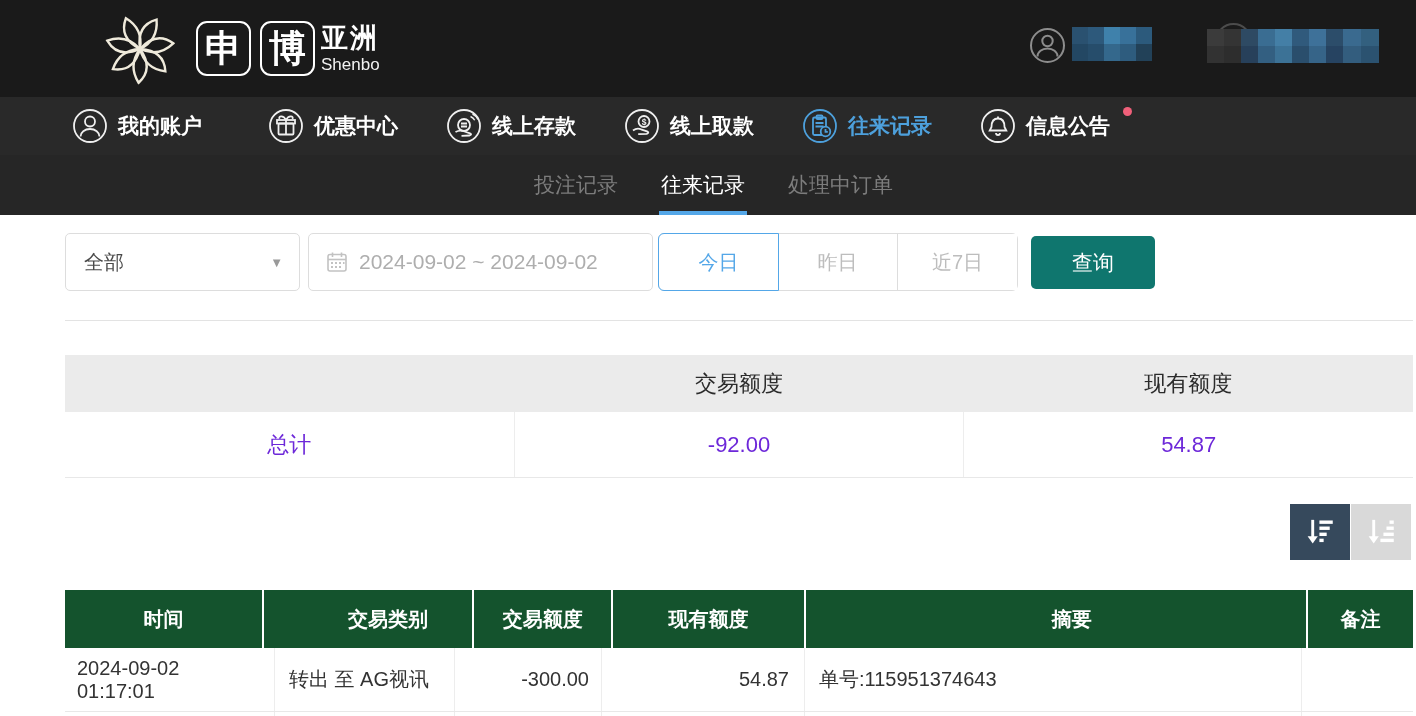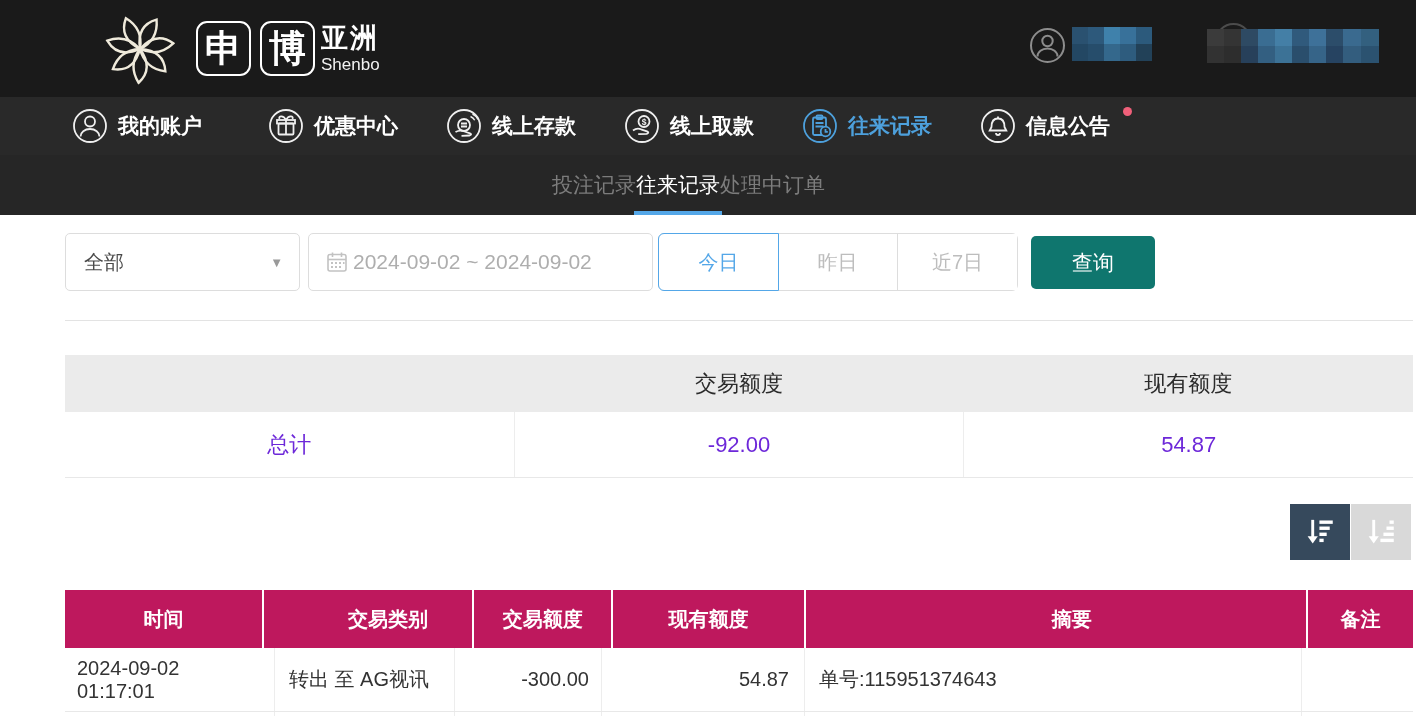--- a/index.html
+++ b/index.html
@@ -27,31 +27,31 @@
   
   .mainnav { position:absolute; left:0; top:97px; width:1416px; height:58px; background:#292929;
              display:flex; align-items:center; padding-left:72px; gap:48px; }
   .nav-item { display:flex; align-items:center; gap:10px; color:#fff; font-size:21px; font-weight:600; position:relative; cursor:pointer; }
   .nav-item:first-child { margin-right:18px; }
   .nav-item.active { color:#4da0dc; }
   .nav-dot { position:absolute; right:-22px; top:-1px; width:9px; height:9px; border-radius:50%; background:#f0607a; }
 
   
   .subnav { position:absolute; left:0; top:155px; width:1416px; height:60px; background:#262626; }
-  .subnav-tabs { position:absolute; left:552px; top:0; height:60px; display:flex; }
+  .subnav-tabs { position:absolute; left:534px; top:0; height:60px; display:flex; gap:43px; }
   .subtab { height:60px; display:flex; align-items:center; font-size:21px; color:#7c7c7c; position:relative; cursor:pointer; }
   .subtab.active { color:#fff; }
   .subtab.active::after { content:""; position:absolute; left:50%; transform:translateX(-50%); bottom:0; width:88px; height:4px; background:#54a7e8; }
 
   
   .sel { position:absolute; left:65px; top:233px; width:235px; height:58px; border:1px solid #ddd; border-radius:5px;
          display:flex; align-items:center; padding:0 16px 0 18px; font-size:20px; color:#4a4a4a; cursor:pointer; }
   .sel .caret { margin-left:auto; color:#9a9a9a; font-size:13px; }
   .datebox { position:absolute; left:308px; top:233px; width:345px; height:58px; border:1px solid #ddd; border-radius:5px;
-             display:flex; align-items:center; padding-left:16px; gap:4px; font-size:21px; color:#aeaeae; cursor:text; }
+             display:flex; align-items:center; padding-left:16px; gap:10px; font-size:21px; color:#aeaeae; cursor:text; }
   .quickgroup { position:absolute; left:658px; top:233px; width:360px; height:58px; border:1px solid #ddd; border-radius:6px; display:flex; }
   .qbtn { flex:1; display:flex; align-items:center; justify-content:center; font-size:20px; color:#bdbdbd;
           border-right:1px solid #ddd; cursor:pointer; background:#fff; }
   .qbtn:last-child { border-right:none; }
   .qbtn.active { color:#54a7e8; border:1px solid #54a7e8; border-radius:6px 0 0 6px; margin:-1px; position:relative; z-index:2; }
   .querybtn { position:absolute; left:1031px; top:236px; width:124px; height:53px; background:#0f766e; color:#fff;
               font-size:21px; border:none; border-radius:5px; display:flex; align-items:center; justify-content:center; cursor:pointer; }
 
   .divider { position:absolute; left:65px; top:320px; width:1348px; height:1px; background:#e3e3e3; }
 
@@ -65,21 +65,21 @@
   .sumrow .c:last-child { border-right:none; }
 
   
   .sorts { position:absolute; left:1290px; top:504px; display:flex; }
   .sortbtn { width:60px; height:56px; display:flex; align-items:center; justify-content:center; cursor:pointer; }
   .sortbtn.dark { background:#36495c; }
   .sortbtn.light { background:#d9d9d9; margin-left:1px; }
 
   
   .rectable { position:absolute; left:65px; top:590px; width:1348px; }
-  .rhead { display:flex; height:58px; background:#be185d; }
+  .rhead { display:flex; height:58px; background:#14532d; }
   .rhead .c { display:flex; align-items:center; justify-content:center; color:#fff; font-size:20px; font-weight:700;
               border-right:2px solid #fff; }
   .rhead .c:last-child { border-right:none; }
   .rrow { display:flex; height:64px; background:#fff; border-bottom:1px solid #e8e8e8; font-size:20px; color:#333; }
   .rrow .c { display:flex; align-items:center; border-right:1px solid #ededed; padding:0 12px; }
   .rrow .c:last-child { border-right:none; }
   .c.w-time { width:210px; justify-content:center; }
   .c.w-type { width:180px; justify-content:flex-start; padding-left:14px; }
   .c.w-amt  { width:147px; justify-content:flex-end; padding-right:12px; }
   .c.w-bal  { width:203px; justify-content:flex-end; padding-right:15px; }

